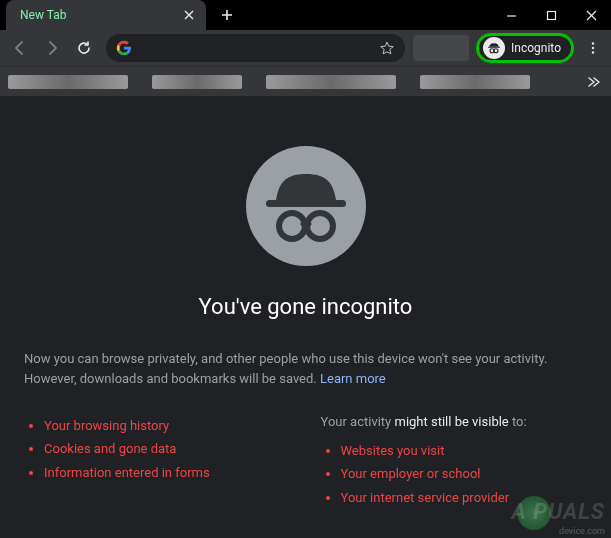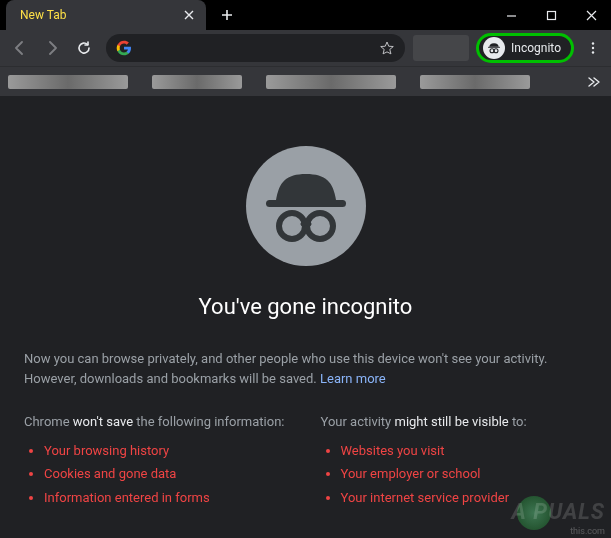--- a/index.html
+++ b/index.html
@@ -24,21 +24,21 @@
     height: 30px;
     display: flex;
     align-items: center;
     padding: 0 10px 0 14px;
     border-top-left-radius: 8px;
     border-top-right-radius: 8px;
     gap: 12px;
     margin-left: 6px;
     width: 200px;
   }
-  .tab-title { font-size: 12px; color: #fde047; flex:1;}
+  .tab-title { font-size: 12px; color: #86efac; flex:1;}
   .tab-close { width:14px; height:14px; display:flex;align-items:center;justify-content:center;cursor:pointer;}
   .tab-close svg{width:10px;height:10px;}
   .newtab-btn {
     width:26px;height:26px;display:flex;align-items:center;justify-content:center;margin-left:8px;cursor:pointer;
   }
   .newtab-btn svg{width:14px;height:14px;}
   .win-controls{margin-left:auto;display:flex;height:30px;}
   .win-btn{width:40px;display:flex;align-items:center;justify-content:center;cursor:pointer;}
   .win-btn svg{width:11px;height:11px;}
   
@@ -211,23 +211,20 @@
       <circle cx="74" cy="80" r="13" fill="none" stroke="#323639" stroke-width="6"></circle>
       <path d="M57 78c2-2 4-2 6 0" stroke="#323639" stroke-width="5" fill="none" stroke-linecap="round"></path>
     </svg>
   </div>
   <div class="heading">You've gone incognito</div>
   <p class="lead">
     <span>Now you can browse privately, and other people who use this device won't see your activity. However, downloads and bookmarks will be saved. </span><a href="#">Learn more</a>
   </p>
   <div class="cols">
     <div class="col">
-      <div class="col-title">
-        <span class="lt">Chrome </span><span>won't save</span><span class="lt"> the following information:</span>
-      </div>
       <ul>
         <li>Your browsing history</li>
         <li>Cookies and gone data</li>
         <li>Information entered in forms</li>
       </ul>
     </div>
     <div class="col">
       <div class="col-title">
         <span class="lt">Your activity </span><span>might still be visible</span><span class="lt"> to:</span>
       </div>
@@ -235,13 +232,13 @@
         <li>Websites you visit</li>
         <li>Your employer or school</li>
         <li>Your internet service provider</li>
       </ul>
     </div>
   </div>
 </div>
 
 <div class="wm-logo"></div>
 <div class="watermark">A  PUALS</div>
-<div class="attrib">this.com</div>
+<div class="attrib">device.com</div>
 
 </body></html>

